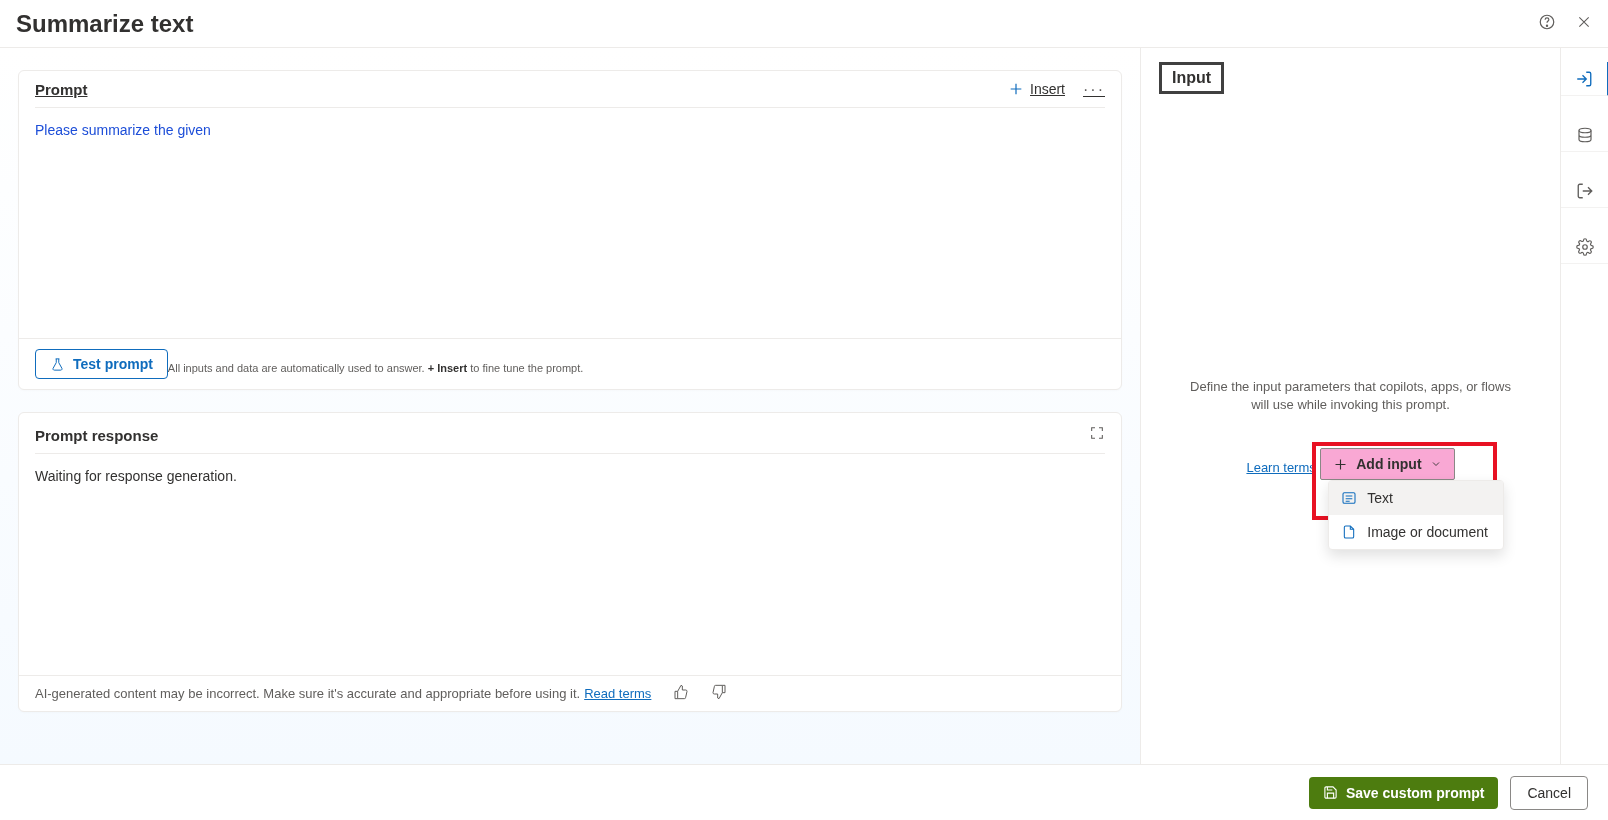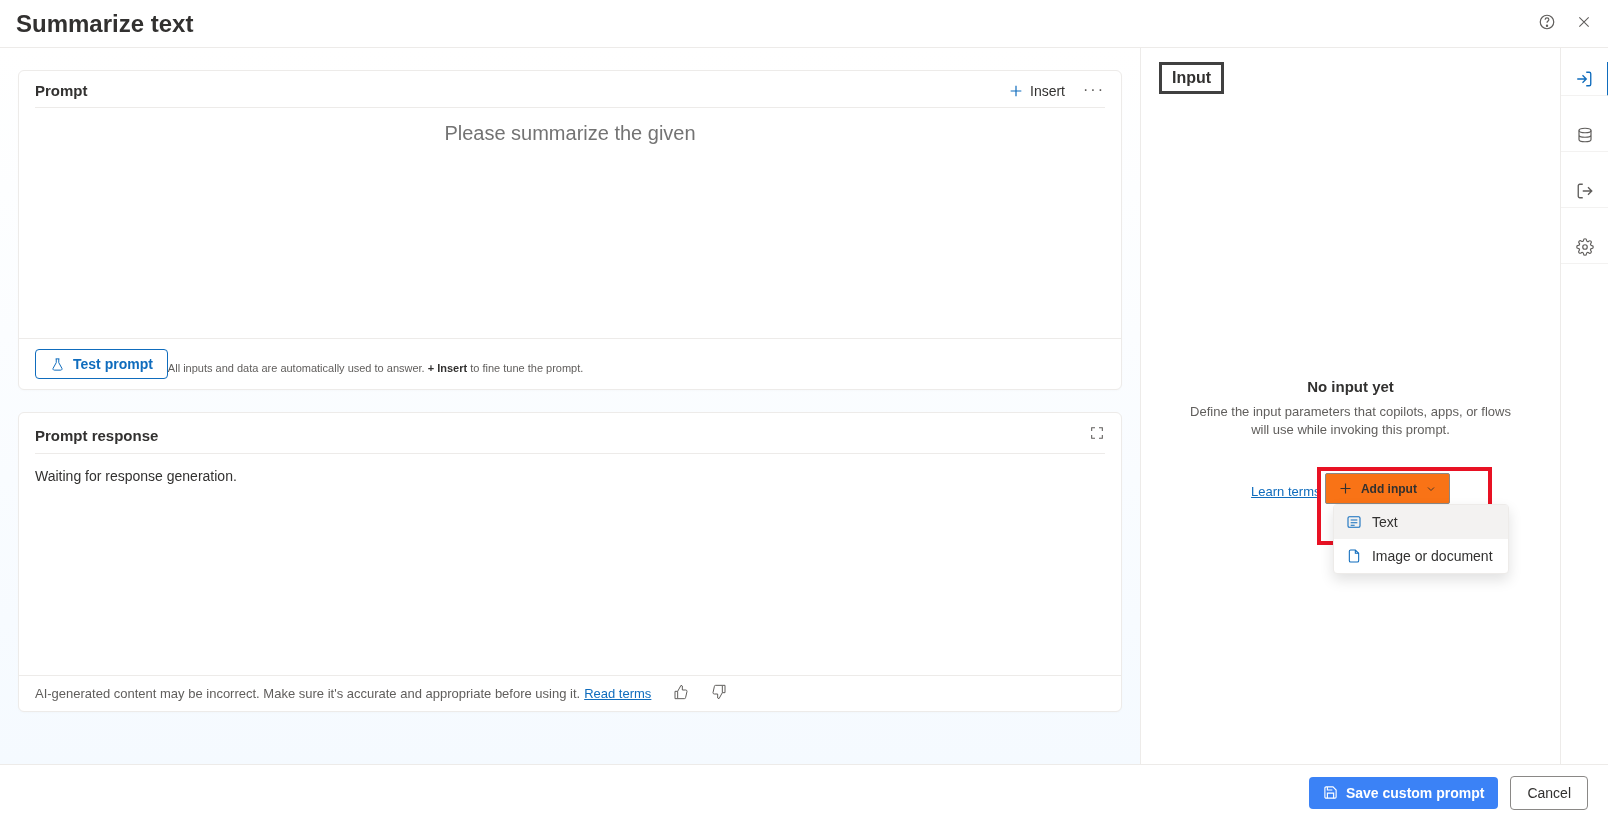--- a/index.html
+++ b/index.html
@@ -5,27 +5,27 @@
   * { box-sizing: border-box; margin: 0; padding: 0; }
   html, body { width: 1608px; height: 820px; font-family: "Segoe UI", Arial, sans-serif; background: #fff; color: #323130; overflow: hidden; }
   .header { height: 48px; display: flex; align-items: center; padding: 0 16px; border-bottom: 1px solid #edebe9; }
   .header-title { font-size: 24px; font-weight: 600; flex: 1; }
   .header-icons { display: flex; gap: 20px; align-items: center; }
   .header-icons span { cursor: pointer; color: #605e5c; }
   .body { display: flex; height: calc(820px - 48px - 56px); }
   .left-col { flex: 1; padding: 22px 18px 0 18px; background: linear-gradient(180deg,#fff,#f5faff); position: relative; }
   .card { background: #fff; border: 1px solid #edebe9; border-radius: 6px; box-shadow: 0 1px 2px rgba(0,0,0,.02); }
   .prompt-card { height: 320px; display: flex; flex-direction: column; margin-bottom: 22px; }
-  .prompt-head { display: flex; align-items: flex-end; padding: 10px 16px 8px 16px; }
+  .prompt-head { display: flex; align-items: flex-start; padding: 10px 16px 8px 16px; text-decoration: underline; }
   .prompt-head-title { font-weight: 600; font-size: 15px; flex: 1; }
   .insert-btn { display: flex; align-items: center; gap: 6px; color: #323130; cursor: pointer; font-size: 14px; margin-right: 18px; }
   .insert-btn svg { stroke: #0f6cbd; }
   .more-btn { color: #605e5c; letter-spacing: 2px; cursor: pointer; font-size: 16px; }
   .prompt-divider { height: 1px; background: #edebe9; margin: 0 16px; }
-  .prompt-body { flex: 1; padding: 14px 16px; font-size: 20px; color: #737373; text-align: center; }
+  .prompt-body { flex: 1; padding: 14px 16px; font-size: 14px; color: #1d4ed8; }
   .prompt-foot { border-top: 1px solid #edebe9; padding: 10px 16px; display: flex; align-items: center; }
   .test-btn { display: inline-flex; align-items: center; gap: 8px; border: 1px solid #0f6cbd; color: #0f6cbd; background: #fff; font-size: 14px; font-weight: 600; padding: 6px 14px; border-radius: 4px; cursor: pointer; }
   .hint { flex: 1; text-align: left; font-size: 11px; color: #605e5c; margin-top: 8px; }
   .hint b { font-weight: 600; color: #323130; }
   .response-card { height: 300px; display: flex; flex-direction: column; }
   .resp-head { display: flex; align-items: center; padding: 12px 16px 8px 16px; }
   .resp-head-title { font-weight: 600; font-size: 15px; flex: 1; }
   .expand-btn { color: #605e5c; cursor: pointer; }
   .resp-divider { height: 1px; background: #edebe9; margin: 0 16px; }
   .resp-body { flex: 1; padding: 14px 16px; font-size: 14px; color: #323130; }
@@ -34,31 +34,31 @@
   .thumb { margin-left: 18px; cursor: pointer; color: #605e5c; }
   .thumb + .thumb { margin-left: 18px; }
   .right-col { width: 420px; border-left: 1px solid #edebe9; position: relative; padding: 14px 18px; }
   .right-tab { display: inline-block; font-weight: 600; font-size: 16px; padding: 4px 10px; }
   .highlight-box { border: 3px solid #404040; display: inline-block; }
   .input-empty { position: absolute; top: 330px; left: 0; right: 0; text-align: center; padding: 0 40px; }
   .input-empty h3 { font-size: 15px; font-weight: 600; margin-bottom: 8px; }
   .input-empty p { font-size: 13px; color: #605e5c; line-height: 1.4; margin-bottom: 6px; }
   .input-empty a { font-size: 13px; color: #0f6cbd; text-decoration: underline; cursor: pointer; }
   .add-input-wrap { margin-top: 28px; display: inline-block; position: relative; }
-  .add-input-btn { display: inline-flex; align-items: center; gap: 8px; background: #f97316; border: 1px solid #8a8886; color: #323130; font-size: 12px; font-weight: 600; padding: 7px 12px; border-radius: 2px; cursor: pointer; }
+  .add-input-btn { display: inline-flex; align-items: center; gap: 8px; background: #f9a8d4; border: 1px solid #8a8886; color: #323130; font-size: 14px; font-weight: 600; padding: 7px 12px; border-radius: 2px; cursor: pointer; }
   .dropdown { position: absolute; top: 100%; left: 8px; margin-top: 0; background: #fff; border: 1px solid #edebe9; box-shadow: 0 6px 14px rgba(0,0,0,.12); border-radius: 4px; text-align: left; min-width: 176px; z-index: 5; }
   .dropdown-item { display: flex; align-items: center; gap: 10px; padding: 9px 12px; font-size: 14px; cursor: pointer; }
   .dropdown-item.active { background: #f3f2f1; }
   .dropdown-item svg { flex-shrink: 0; }
   .highlight-box-large { position: absolute; border: 4px solid #e81123; pointer-events: none; }
   .rail { width: 48px; border-left: 1px solid #edebe9; display: flex; flex-direction: column; align-items: center; padding-top: 14px; gap: 22px; }
   .rail-item { width: 48px; height: 34px; display: flex; align-items: center; justify-content: center; cursor: pointer; color: #605e5c; border-bottom: 1px solid #f3f2f1; }
   .rail-item.active { color: #0f6cbd; border-right: 2px solid #0f6cbd; }
   .footer { height: 56px; border-top: 1px solid #edebe9; display: flex; align-items: center; justify-content: flex-end; gap: 12px; padding: 0 20px; }
-  .btn-primary { display: inline-flex; align-items: center; gap: 8px; background: #3b82f6; color: #fff; border: none; font-size: 14px; font-weight: 600; padding: 8px 14px; border-radius: 4px; cursor: pointer; }
+  .btn-primary { display: inline-flex; align-items: center; gap: 8px; background: #4d7c0f; color: #fff; border: none; font-size: 14px; font-weight: 600; padding: 8px 14px; border-radius: 4px; cursor: pointer; }
   .btn-secondary { background: #fff; color: #323130; border: 1px solid #8a8886; font-size: 14px; padding: 8px 16px; border-radius: 4px; cursor: pointer; }
 </style>
 </head>
 <body>
 
 <div class="header">
   <div class="header-title">Summarize text</div>
   <div class="header-icons">
     <span>
       <svg width="18" height="18" viewBox="0 0 24 24" fill="none" stroke="currentColor" stroke-width="1.6">
@@ -130,21 +130,20 @@
       </div>
     </div>
   </div>
 
   <div class="right-col">
     <span class="highlight-box">
       <span class="right-tab">Input</span>
     </span>
 
     <div class="input-empty">
-      <h3>No input yet</h3>
       <p>Define the input parameters that copilots, apps, or flows will use while invoking this prompt.</p>
       <a>Learn terms</a>
 
       <div class="add-input-wrap">
         <div class="highlight-box-large" style="top:-6px;left:-8px;right:-42px;height:78px;"></div>
         <button class="add-input-btn">
           <svg width="15" height="15" viewBox="0 0 24 24" fill="none" stroke="currentColor" stroke-width="1.8">
               <path d="M12 4v16M4 12h16"></path>
             </svg>
           <span>Add input</span>

